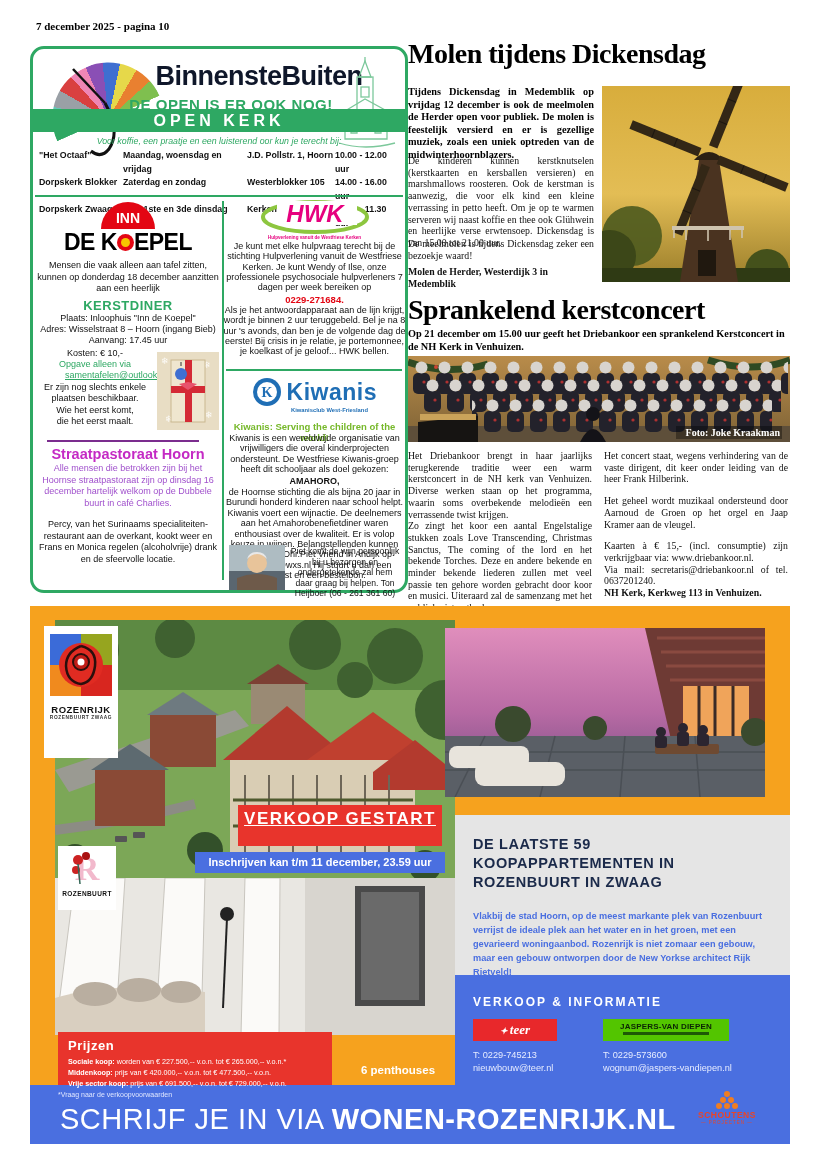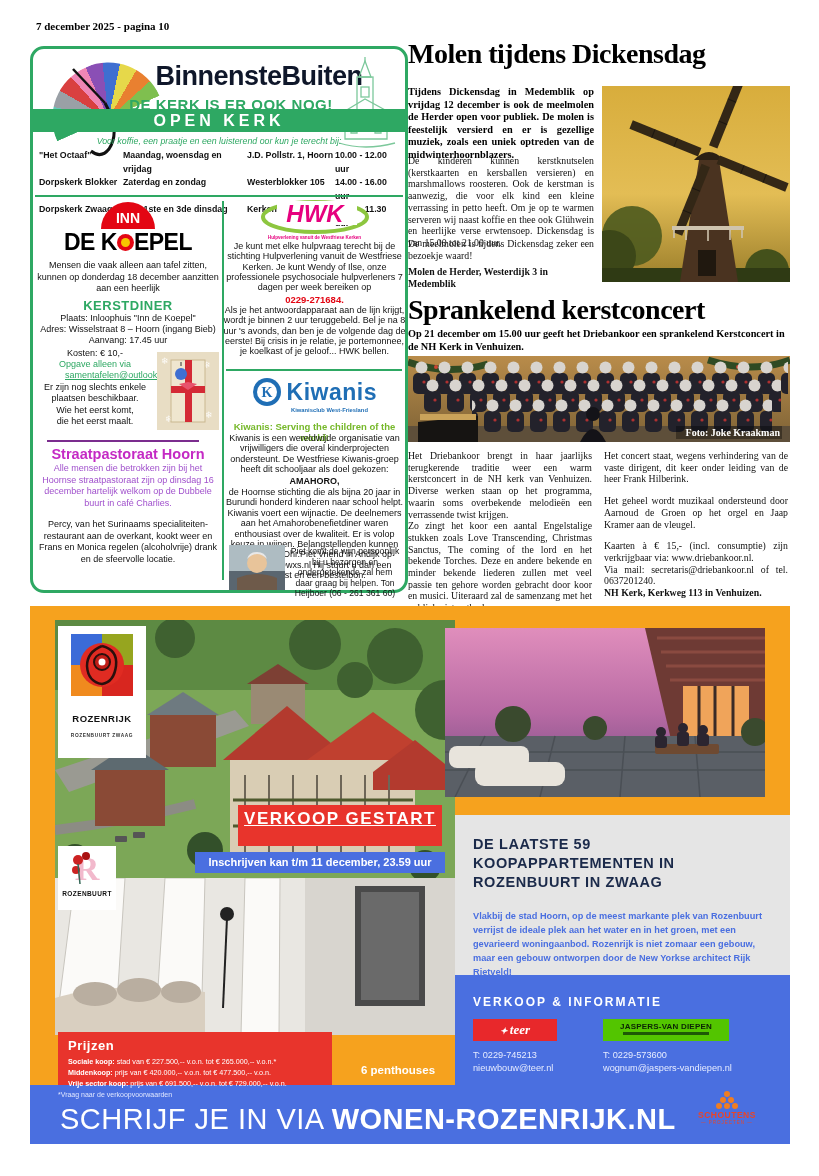--- a/index.html
+++ b/index.html
@@ -74,21 +74,21 @@
         <div style="width:112px;height:112px;border-radius:50%;
              background:conic-gradient(from -90deg,#2ea863 0 18deg,#66c7b8 0 36deg,#9aa0a6 0 54deg,#d94040 0 72deg,#ef86b5 0 90deg,#8a4fb5 0 108deg,#3f6fd1 0 126deg,#e6d84a 0 144deg,#e98030 0 162deg,#7fbf4f 0 180deg,#fff 0 360deg);"></div>
       </div>
       <svg width="130" height="110" style="position:absolute;left:0;top:0;">
         <path d="M 70 52 Q 86 80 74 98 Q 66 108 56 100" stroke="#111" stroke-width="3" fill="none"></path>
         <line x1="38" y1="18" x2="70" y2="52" stroke="#111" stroke-width="2.5"></line>
       </svg>
     </div>
 
     <div class="a bb-title ctr" style="left:100px;top:12px;width:252px;">BinnensteBuiten</div>
-    <div class="a bb-sub ctr" style="left:72px;top:47px;width:252px;">DE KERK IS ER OOK NOG!</div>
+    <div class="a bb-sub ctr" style="left:72px;top:47px;width:252px;">DE OPEN IS ER OOK NOG!</div>
     <div class="a bb-tag" style="left:200px;top:71px;width:116px;text-align:right;">Diaconaal platform</div>
 
     <svg class="a" style="left:302px;top:6px;" width="64" height="96">
       <g stroke="#7cc89b" fill="none" stroke-width="1.3">
         <path d="M30 6 L36 22 L24 22 Z"></path>
         <line x1="30" y1="2" x2="30" y2="8"></line>
         <rect x="22" y="22" width="16" height="34"></rect>
         <path d="M10 56 L52 56 L52 84 L10 84 Z"></path>
         <path d="M10 56 L30 44 L52 56"></path>
         <rect x="26" y="32" width="8" height="10"></rect>
@@ -354,21 +354,21 @@
         <circle cx="150" cy="230" r="18"></circle>
           <circle cx="20" cy="240" r="16"></circle>
           <circle cx="370" cy="246" r="16"></circle>
       </g>
       <g fill="#555">
         <rect x="60" y="216" width="12" height="6" rx="1"></rect>
           <rect x="78" y="212" width="12" height="6" rx="1"></rect>
       </g>
     </svg>
 
-    <div class="a whitebox" style="left:28px;top:20px;width:88px;height:132px;gap:9px;">
+    <div class="a whitebox" style="left:14px;top:20px;width:74px;height:132px;">
       <svg width="62" height="62" style="margin-top:8px;">
         <rect width="31" height="31" fill="#3b6bd8"></rect>
         <rect x="31" width="31" height="31" fill="#96a51f"></rect>
         <rect y="31" width="31" height="31" fill="#f08a1e"></rect>
         <rect x="31" y="31" width="31" height="31" fill="#d8261f"></rect>
         <circle cx="31" cy="31" r="22" fill="#e02b22"></circle>
         <path d="M31 12 q16 4 14 20 q-2 16 -14 18 q-14 -2 -15 -18 q0 -14 15 -20" fill="none" stroke="#2a0f0c" stroke-width="2.5"></path>
         <circle cx="31" cy="28" r="8" fill="#c01d17" stroke="#2a0f0c" stroke-width="2"></circle>
         <circle cx="31" cy="28" r="3.5" fill="#fff"></circle>
       </svg>
@@ -483,21 +483,21 @@
       <div class="a contact" style="left:148px;top:74px;">
         <div>T: 0229-573600</div>
         <div>wognum@jaspers-vandiepen.nl</div>
       </div>
     </div>
 
     <div class="a adblue" style="left:0;top:479px;width:425px;height:59px;"></div>
 
     <div class="a prijzen" style="left:28px;top:426px;width:274px;height:53px;">
       <h4>Prijzen</h4>
-      <div class="prow"><b>Sociale koop:</b><span> stad van € 227.500,-- v.o.n. tot € 265.000,-- v.o.n.*</span></div>
+      <div class="prow"><b>Sociale koop:</b><span> worden van € 227.500,-- v.o.n. tot € 265.000,-- v.o.n.*</span></div>
       <div class="prow"><b>Middenkoop:</b><span> prijs van € 420.000,-- v.o.n. tot € 477.500,-- v.o.n.</span></div>
       <div class="prow"><b>Vrije sector koop:</b><span> prijs van € 691.500,-- v.o.n. tot € 729.000,-- v.o.n.</span></div>
     </div>
 
     <div class="a badge" style="left:326px;top:451px;width:84px;height:26px;">6 penthouses</div>
 
     <div class="a" style="left:28px;top:485px;font-size:7px;color:#dfe6ff;">*Vraag naar de verkoopvoorwaarden</div>
 
     <div class="a bigline" style="left:30px;top:497px;">
       <span>SCHRIJF JE IN VIA </span><b>WONEN-ROZENRIJK.NL</b>

